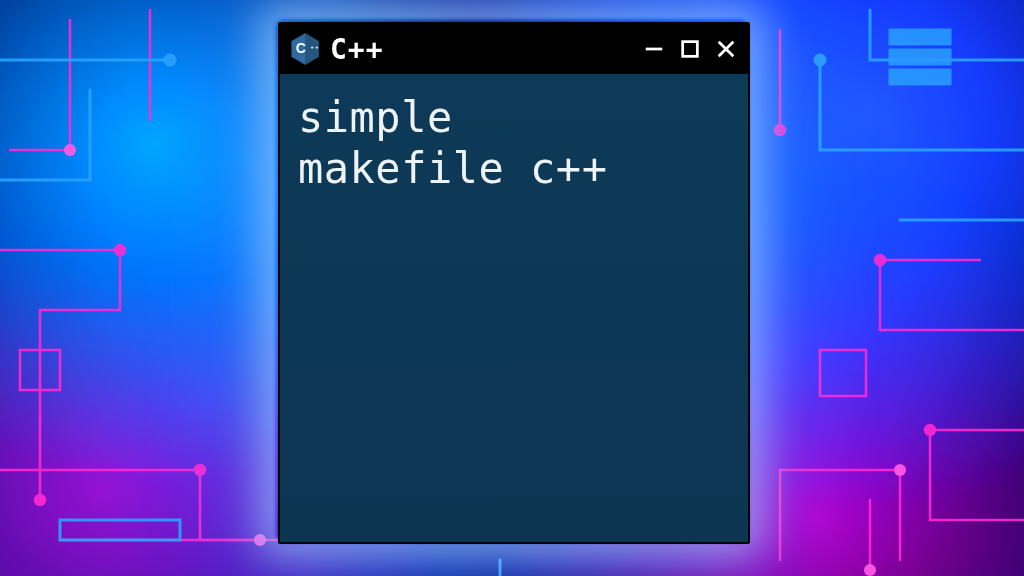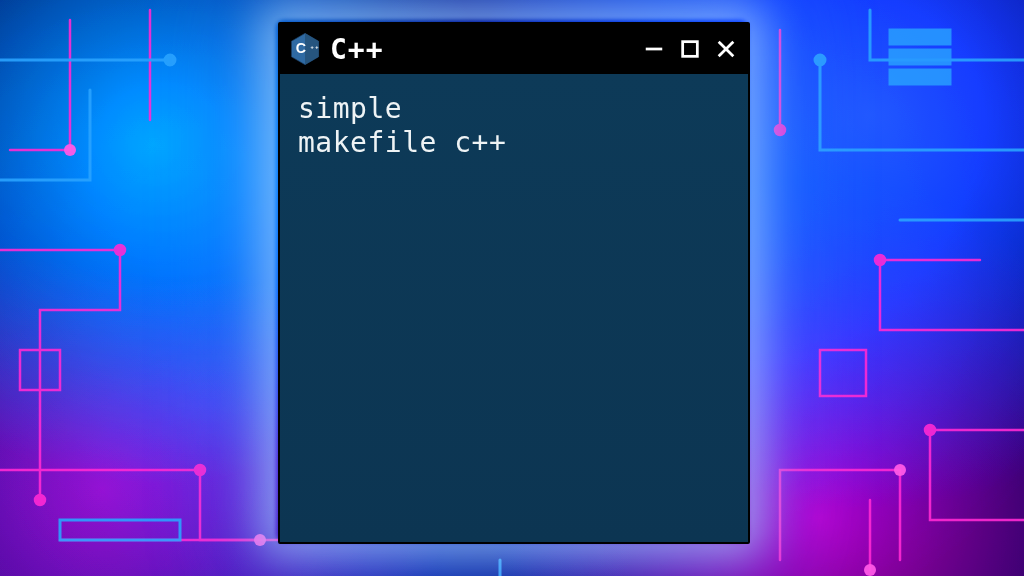--- a/index.html
+++ b/index.html
@@ -106,21 +106,21 @@
     cursor: pointer;
   }
   .win-btn svg { width: 22px; height: 22px; stroke: #fff; stroke-width: 3; fill: none; }
 
   .content {
     flex: 1 1 auto;
     background: #0e3b5b;
     background: linear-gradient(#0d3a58, #0c3552);
     color: #eef3f5;
     padding: 18px 18px;
-    font-size: 28px;
+    font-size: 42px;
     line-height: 1.22;
     font-family: "DejaVu Sans Mono", "Menlo", "Consolas", monospace;
     white-space: pre-wrap;
     letter-spacing: 0.5px;
   }
 </style>
 </head>
 <body>
 
 <div class="bg"></div>

